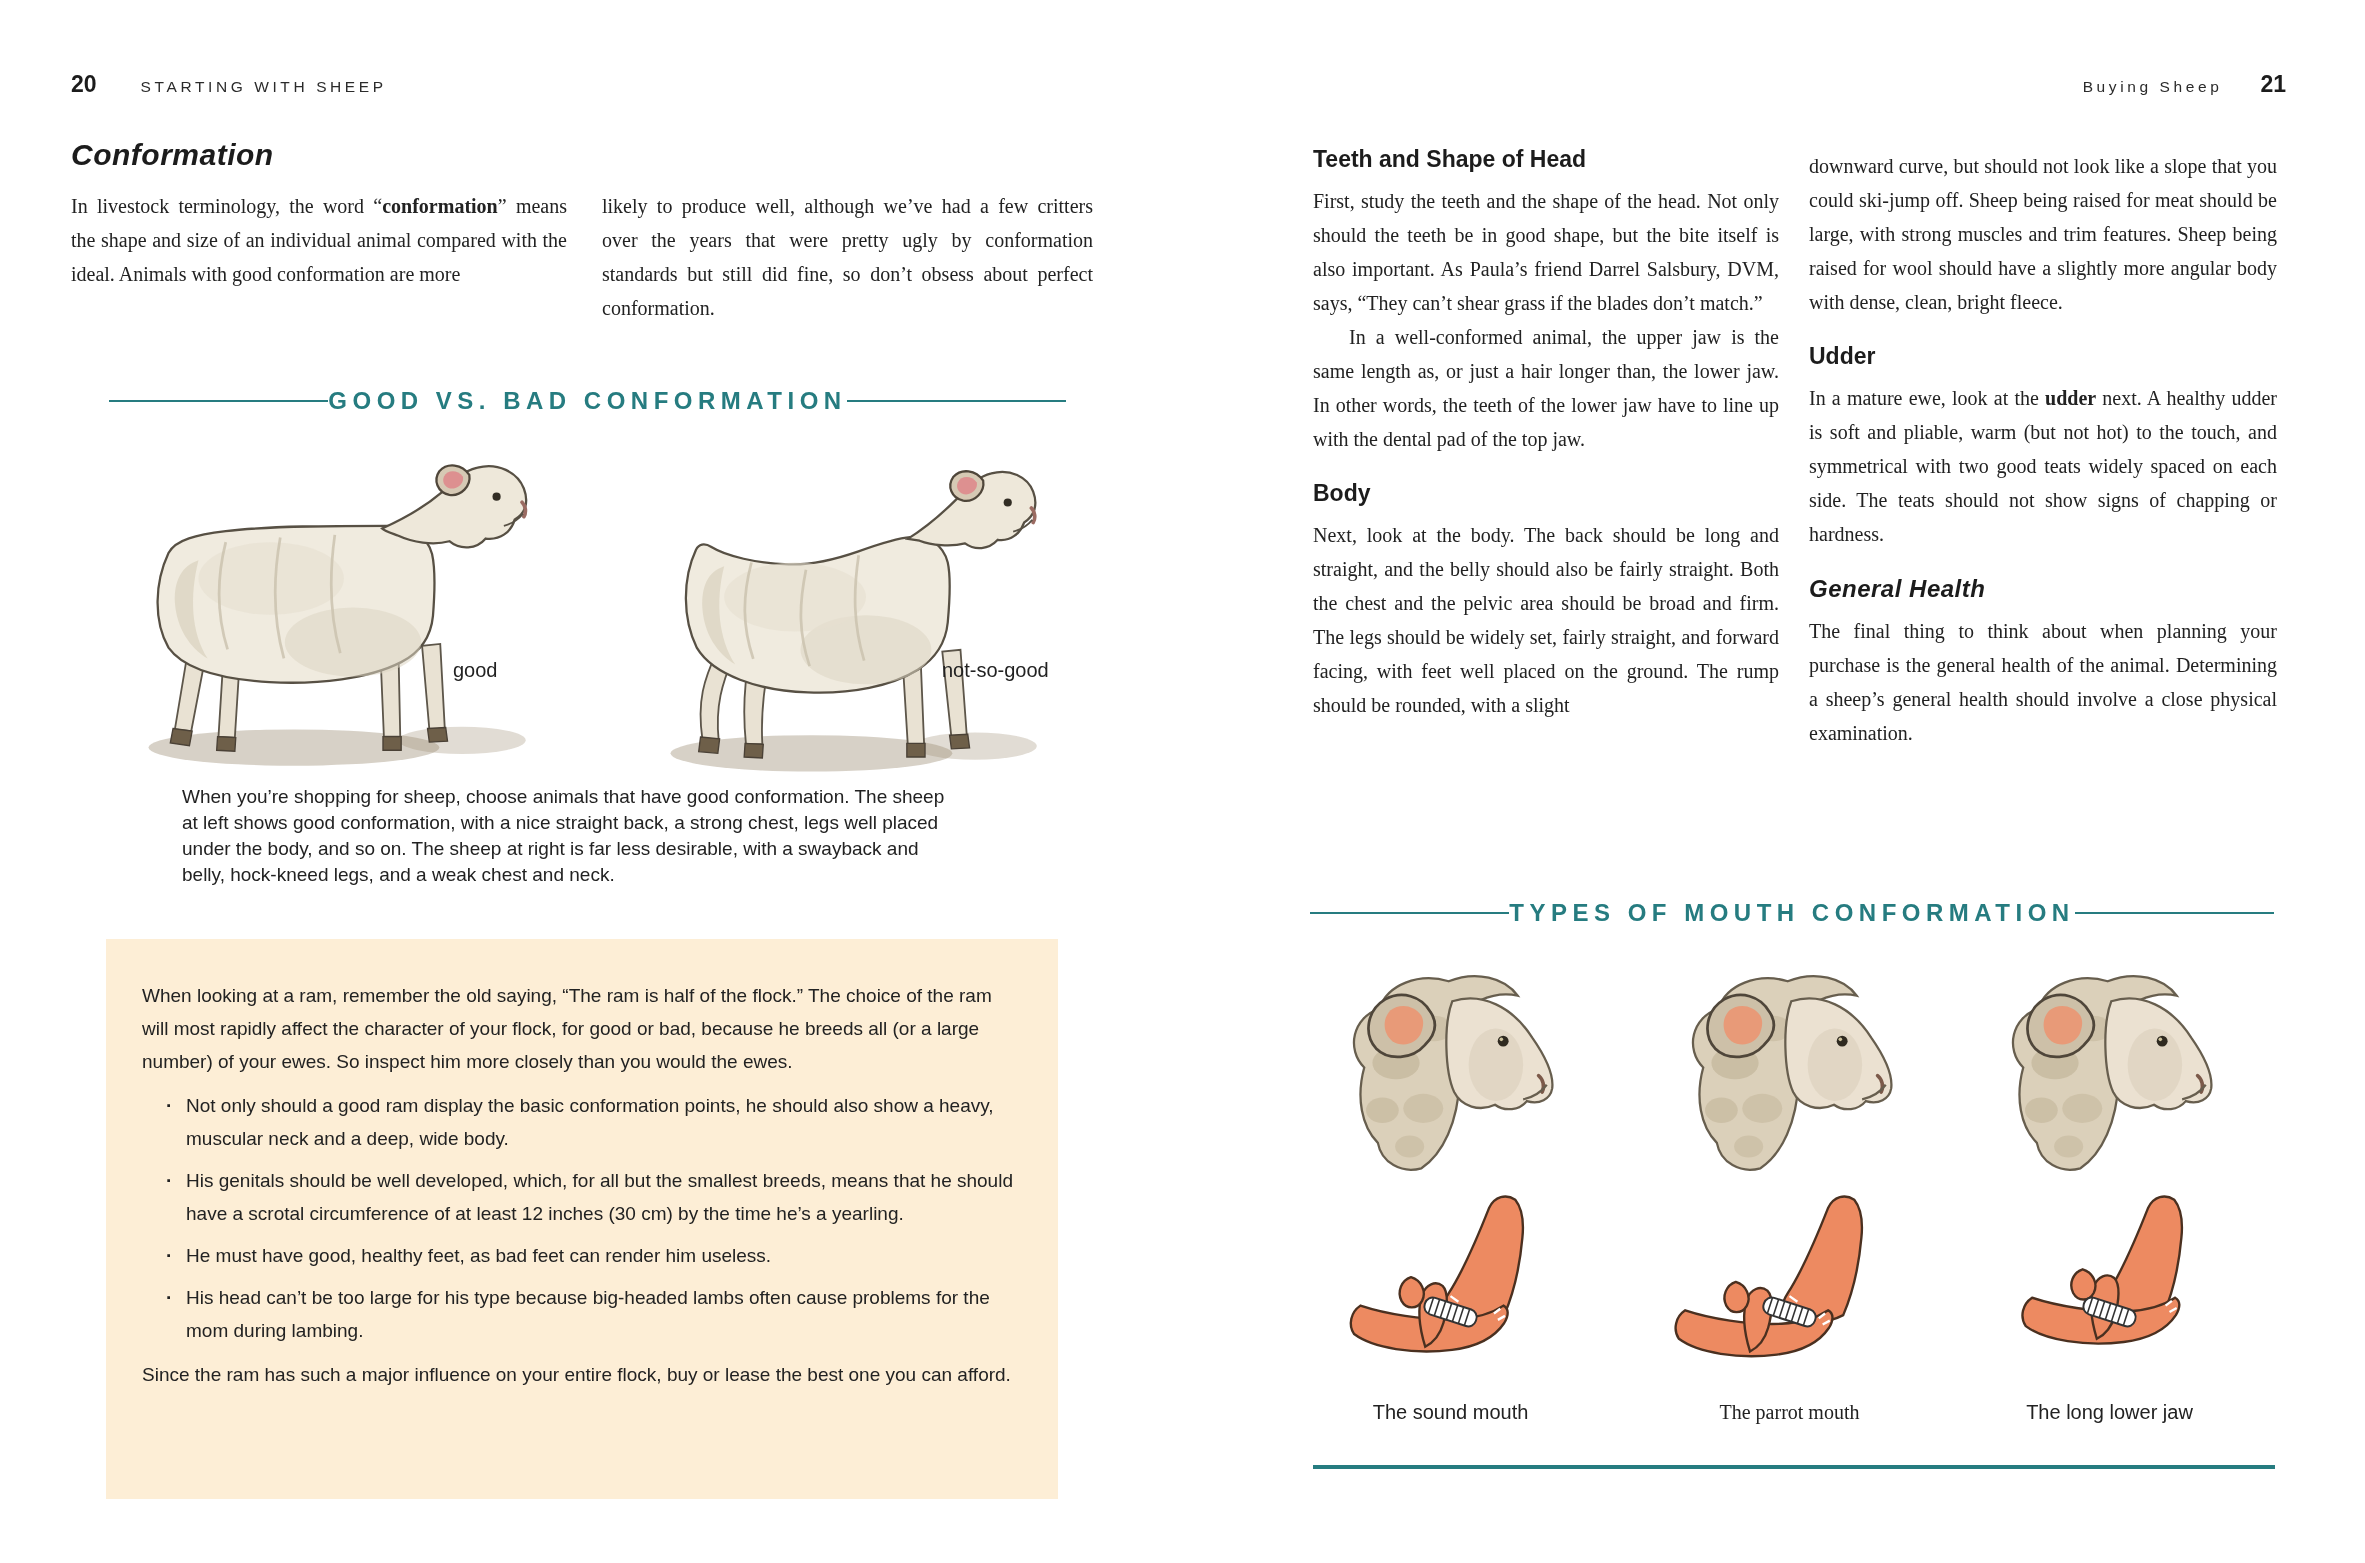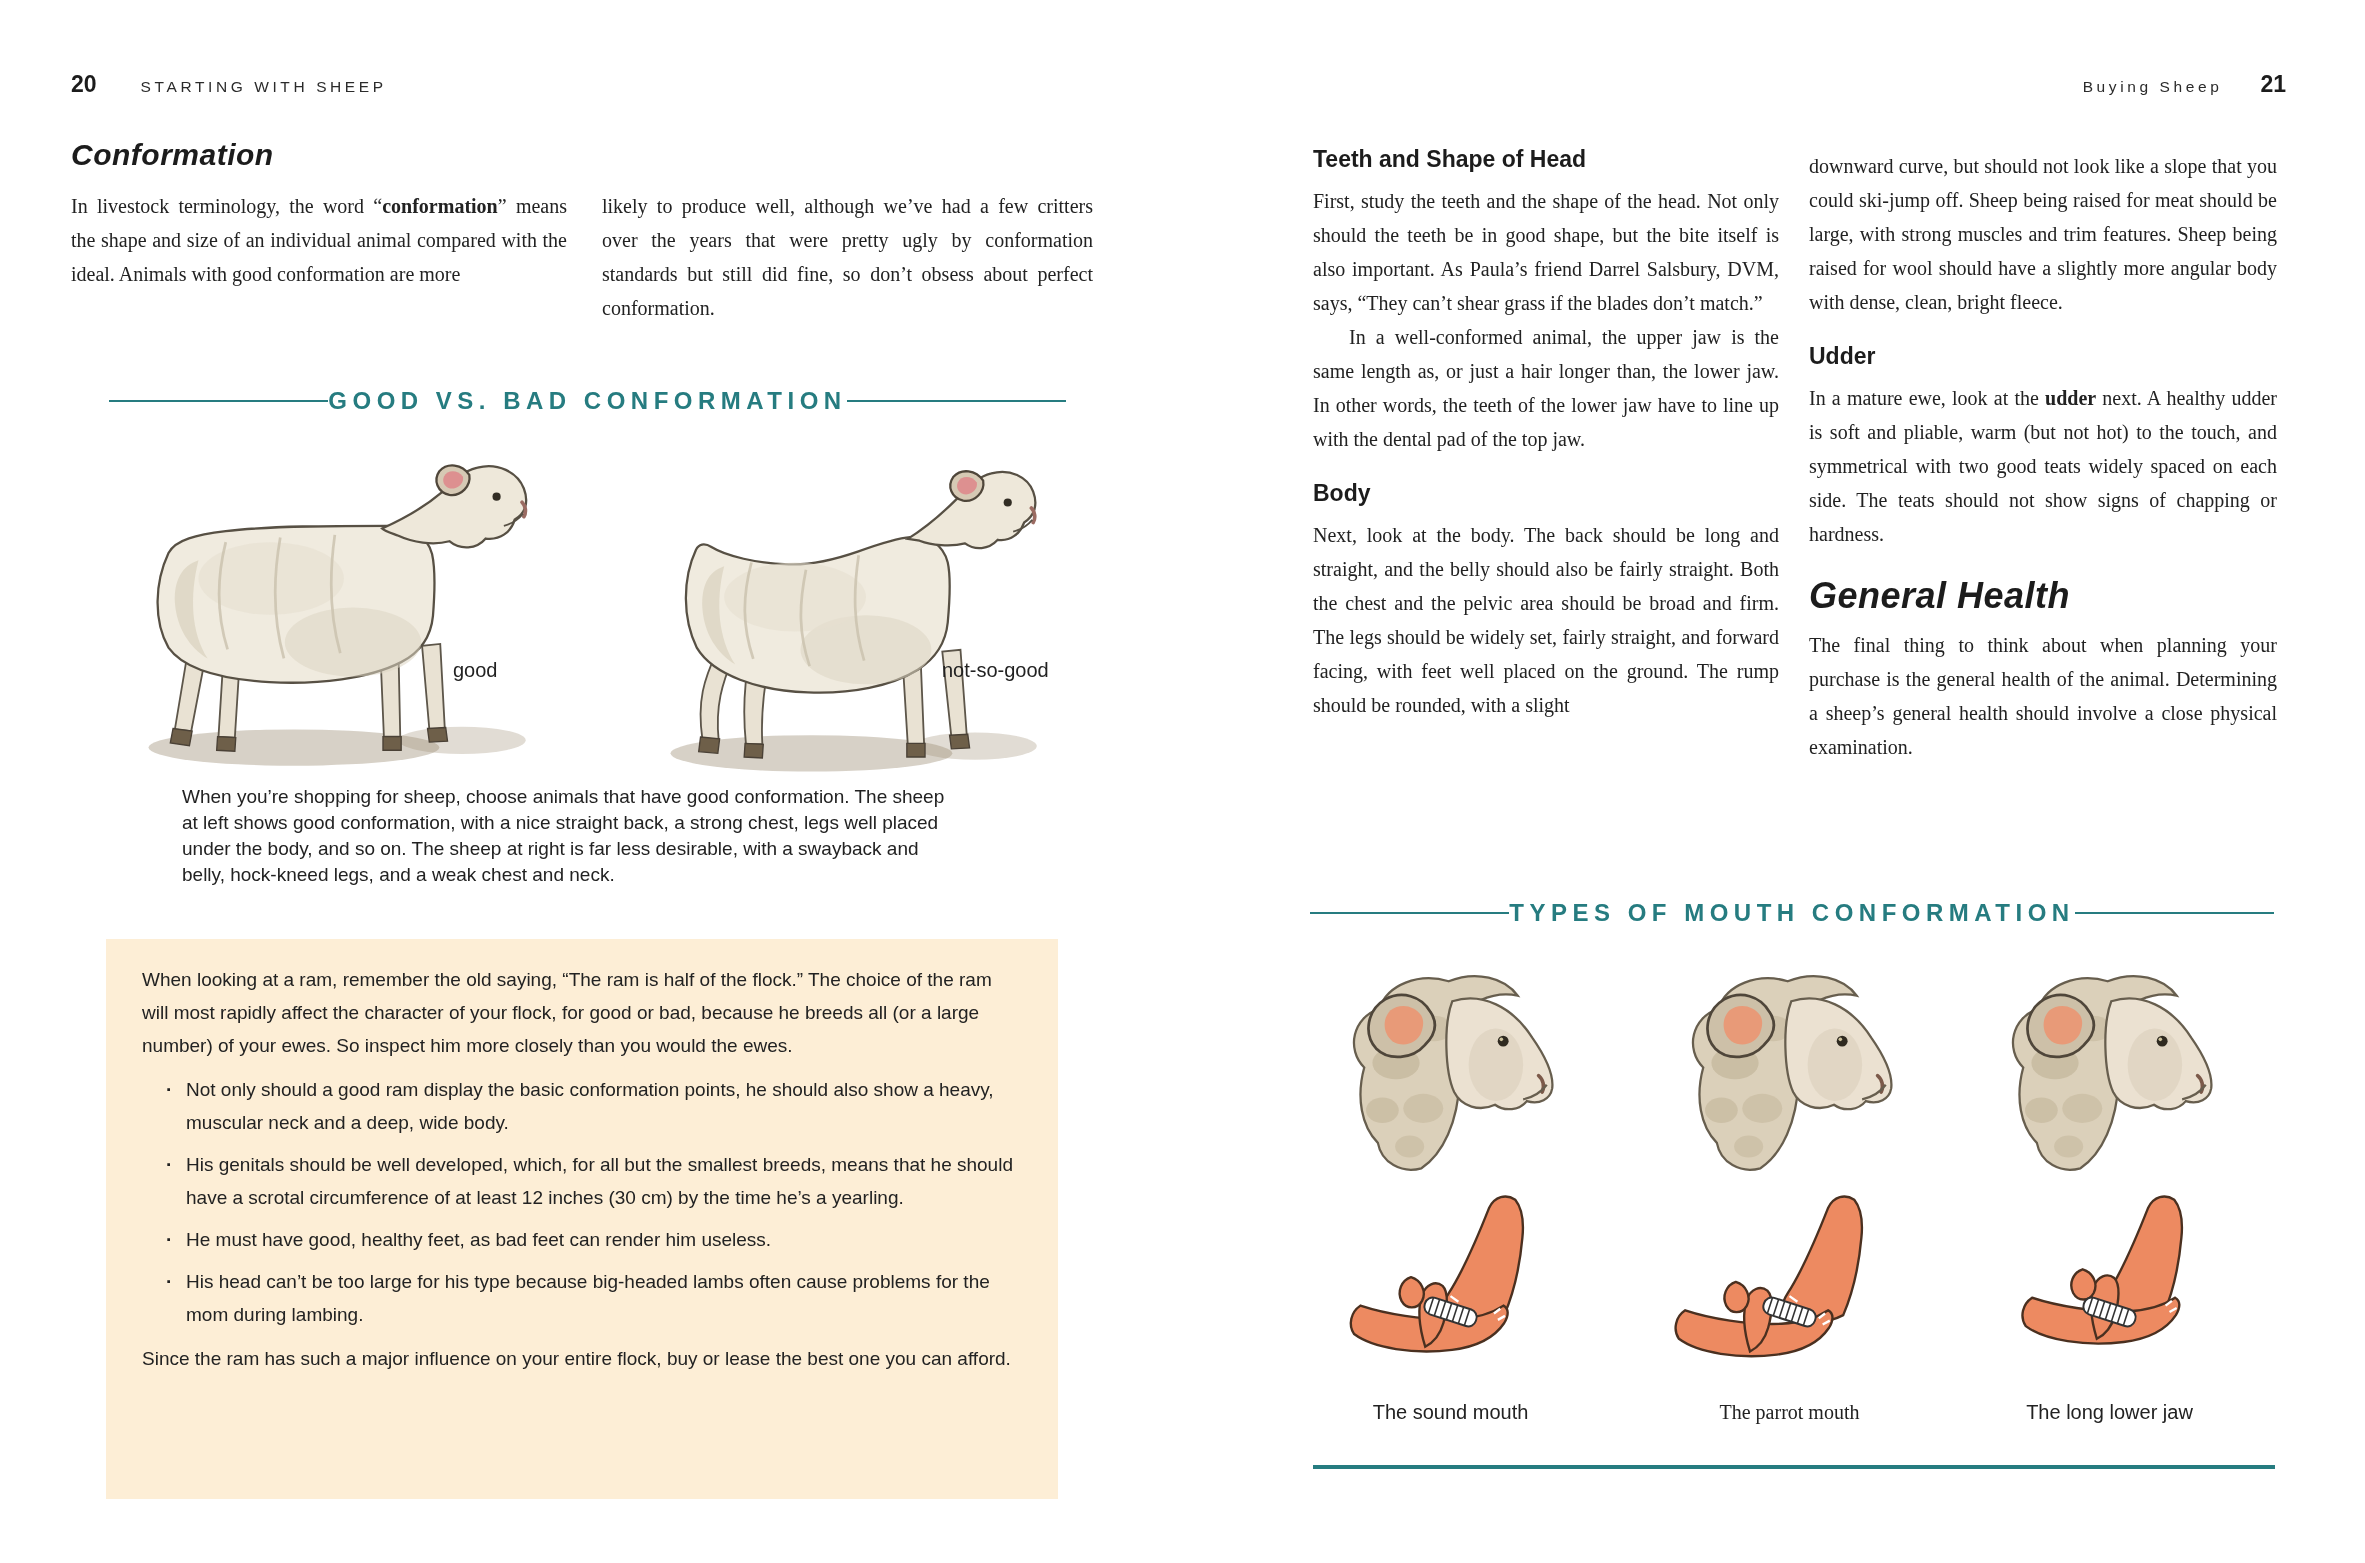--- a/index.html
+++ b/index.html
@@ -47,21 +47,21 @@
   
   .fig-caption{font-size:19px;line-height:26px;color:#222;}
   .sheep-label{font-size:20px;color:#222;}
 
   
   .callout{background:var(--cream);}
   .callout-bar{
     height:66px;background:var(--yellow);display:flex;align-items:center;justify-content:center;
   }
   .callout-bar .callout-title{font-size:24px;font-weight:bold;letter-spacing:5.5px;color:#141414;white-space:nowrap;}
-  .callout-body{padding:24px 36px 0 36px;font-size:19px;line-height:33px;color:#222;}
+  .callout-body{padding:40px 36px 0 36px;font-size:19px;line-height:33px;color:#222;}
   .callout-body p{margin:0;}
   .callout-body .outro{margin-top:1.8px;}
   .callout-body ul{list-style:none;margin:11px 0 11px 24px;padding:0;}
   .callout-body li{position:relative;padding-left:20px;margin-bottom:9px;}
   .callout-body li::before{content:"·";position:absolute;left:0;top:0;font-weight:bold;}
 
   
   .mouth-col{width:309px;display:flex;flex-direction:column;align-items:center;}
   .mouth-col svg{display:block;}
   .mouth-caption{font-size:20px;color:#222;margin-top:14.6px;text-align:center;}
@@ -220,21 +220,21 @@
     </div>
 
     <div class="abs" style="left:626px;top:149px;width:468px;">
       <div class="serif body-col">
         <p>downward curve, but should not look like a slope that you could ski-jump off. Sheep being raised for meat should be large, with strong muscles and trim features. Sheep being raised for wool should have a slightly more angular body with dense, clean, bright fleece.</p>
       </div>
       <div class="h-sub para-gap">Udder</div>
       <div class="serif body-col">
         <p><span>In a mature ewe, look at the </span><b>udder</b><span> next. A healthy udder is soft and pliable, warm (but not hot) to the touch, and symmetrical with two good teats widely spaced on each side. The teats should not show signs of chapping or hardness.</span></p>
       </div>
-      <div class="h-section para-gap" style="font-size:36px;margin-bottom:11px;">General Health</div>
+      <div class="h-section para-gap" style="font-size:24px;margin-bottom:11px;">General Health</div>
       <div class="serif body-col">
         <p>The final thing to think about when planning your purchase is the general health of the animal. Determining a sheep’s general health should involve a close physical examination.</p>
       </div>
     </div>
 
     <div class="abs fig-title" style="left:127px;top:899px;width:964px;">
       <div class="rule"></div>
       <div class="fig-title-text">TYPES OF MOUTH CONFORMATION</div>
       <div class="rule"></div>
     </div>

